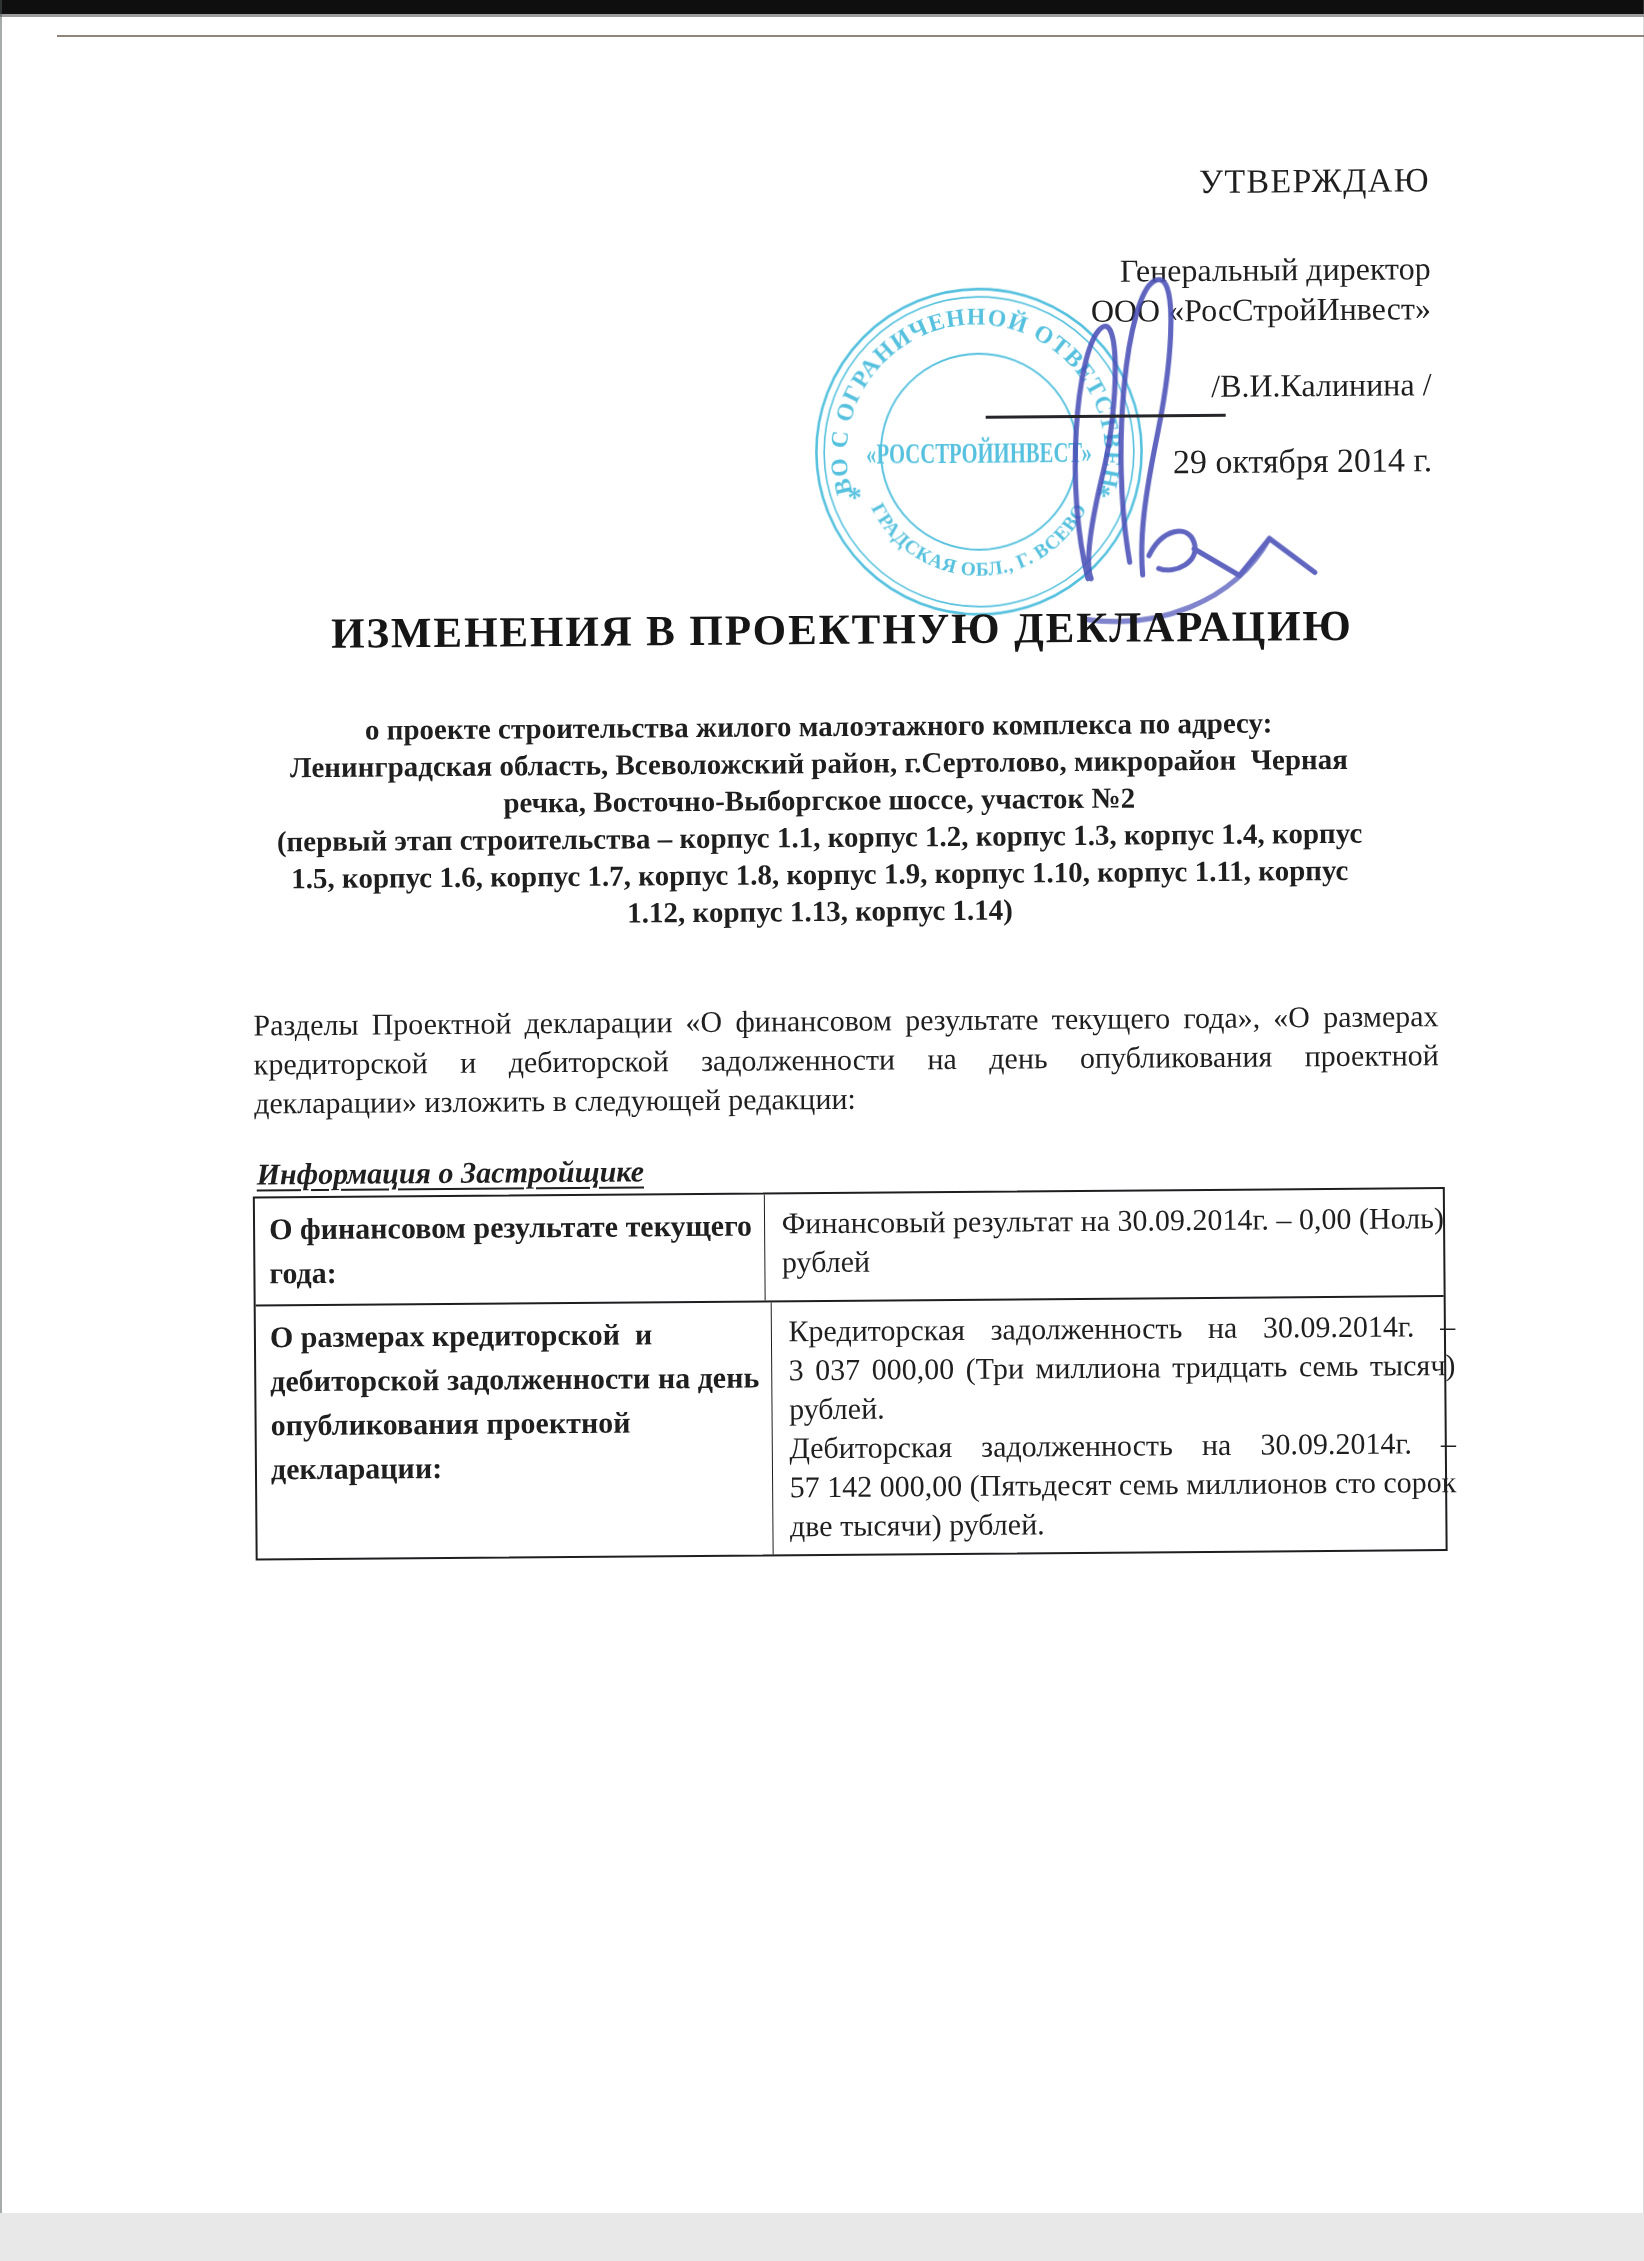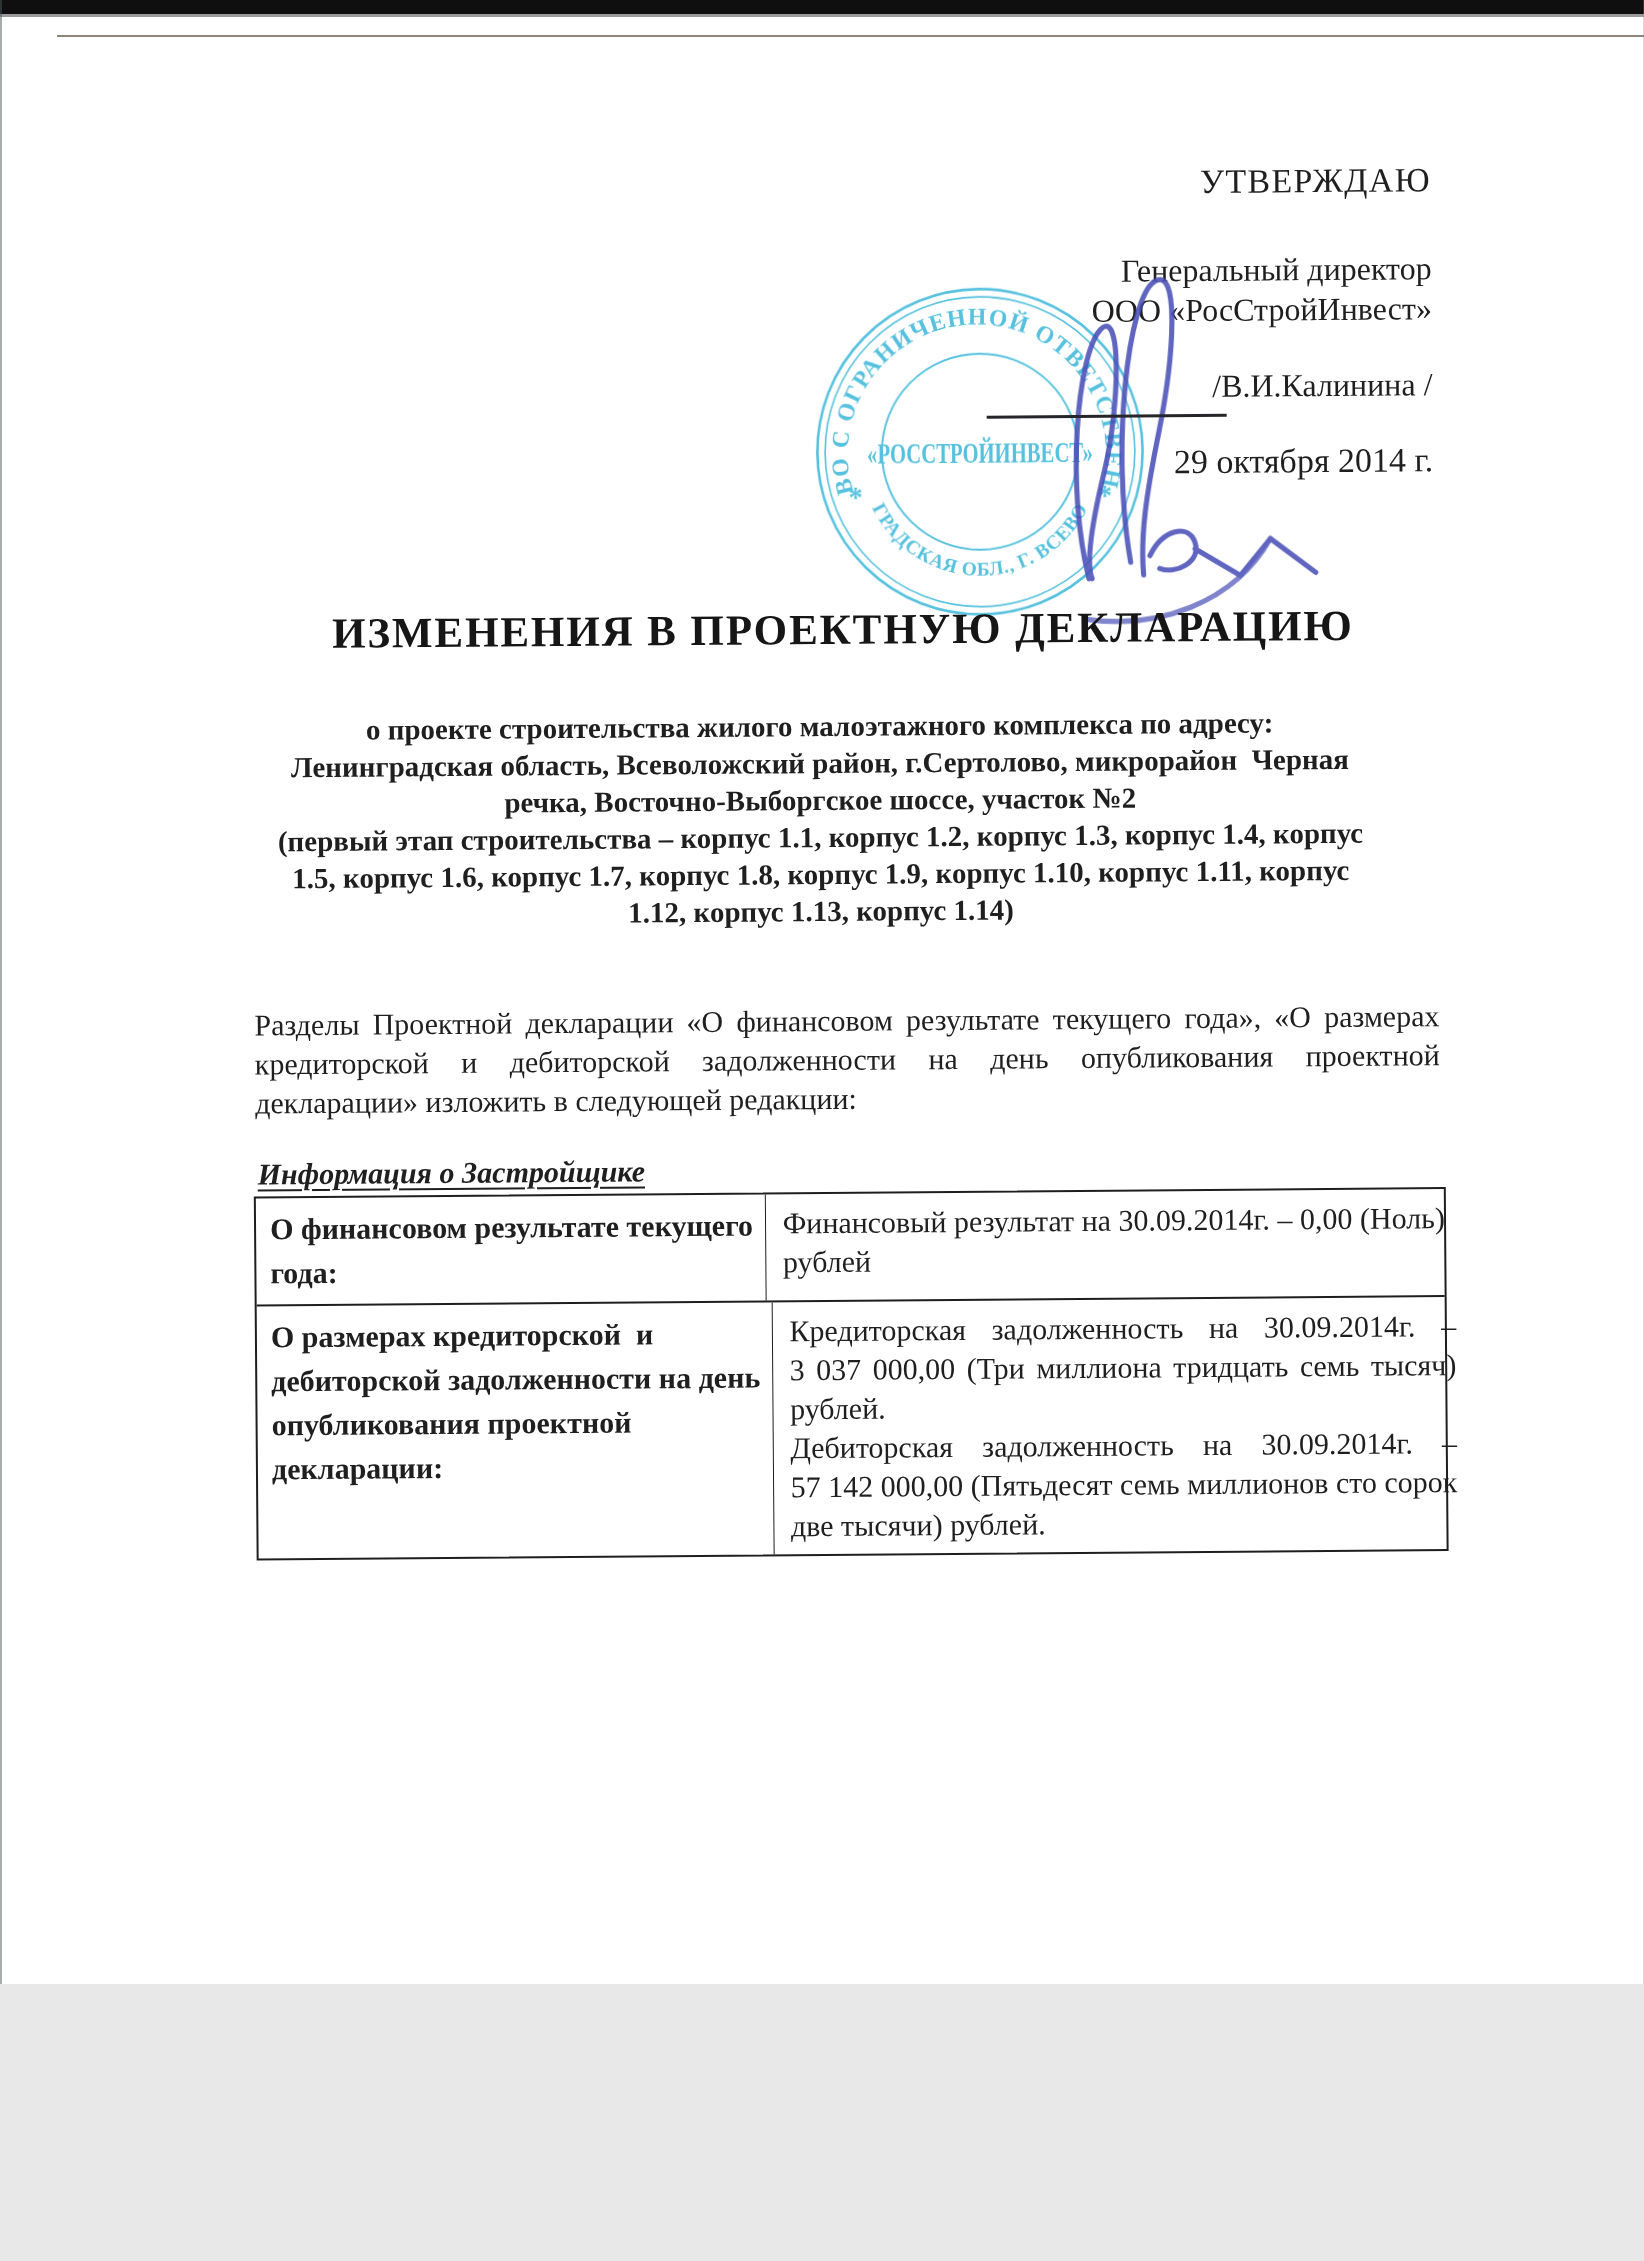--- a/index.html
+++ b/index.html
@@ -1,16 +1,16 @@
 <!DOCTYPE html>
 <html style="font-size:10.3px"><head>
 <meta charset="utf-8">
 <style>
   html,body{margin:0;padding:0;background:#e8e8e8;}
-  .page{position:relative;width:1644px;height:1984px;background:#ffffff;overflow:hidden;
+  .page{position:relative;width:1644px;height:2213px;background:#ffffff;overflow:hidden;
         font-family:"Liberation Serif","DejaVu Serif",serif;color:#1f1f1f;}
   
   .scan-top-band{position:absolute;left:0;top:0;width:1644px;height:14px;background:#0f0f10;}
   .scan-top-band2{position:absolute;left:0;top:14px;width:1644px;height:3.2px;background:#55585c;opacity:.6;}
   .scan-line{position:absolute;left:57px;top:35px;width:1587px;height:1.9px;background:#8f857b;}
   .scan-left-edge{position:absolute;left:0;top:0;width:1.9px;height:2261px;background:#4e5a58;opacity:.5;}
   .scan-right-edge{position:absolute;right:0;top:0;width:1.3px;height:2261px;background:#888;opacity:.3;}
   
   #doc{position:absolute;inset:0;transform:rotate(-0.45deg);transform-origin:50% 55%;}
   .r-line{position:absolute;right:206px;text-align:right;white-space:nowrap;}

